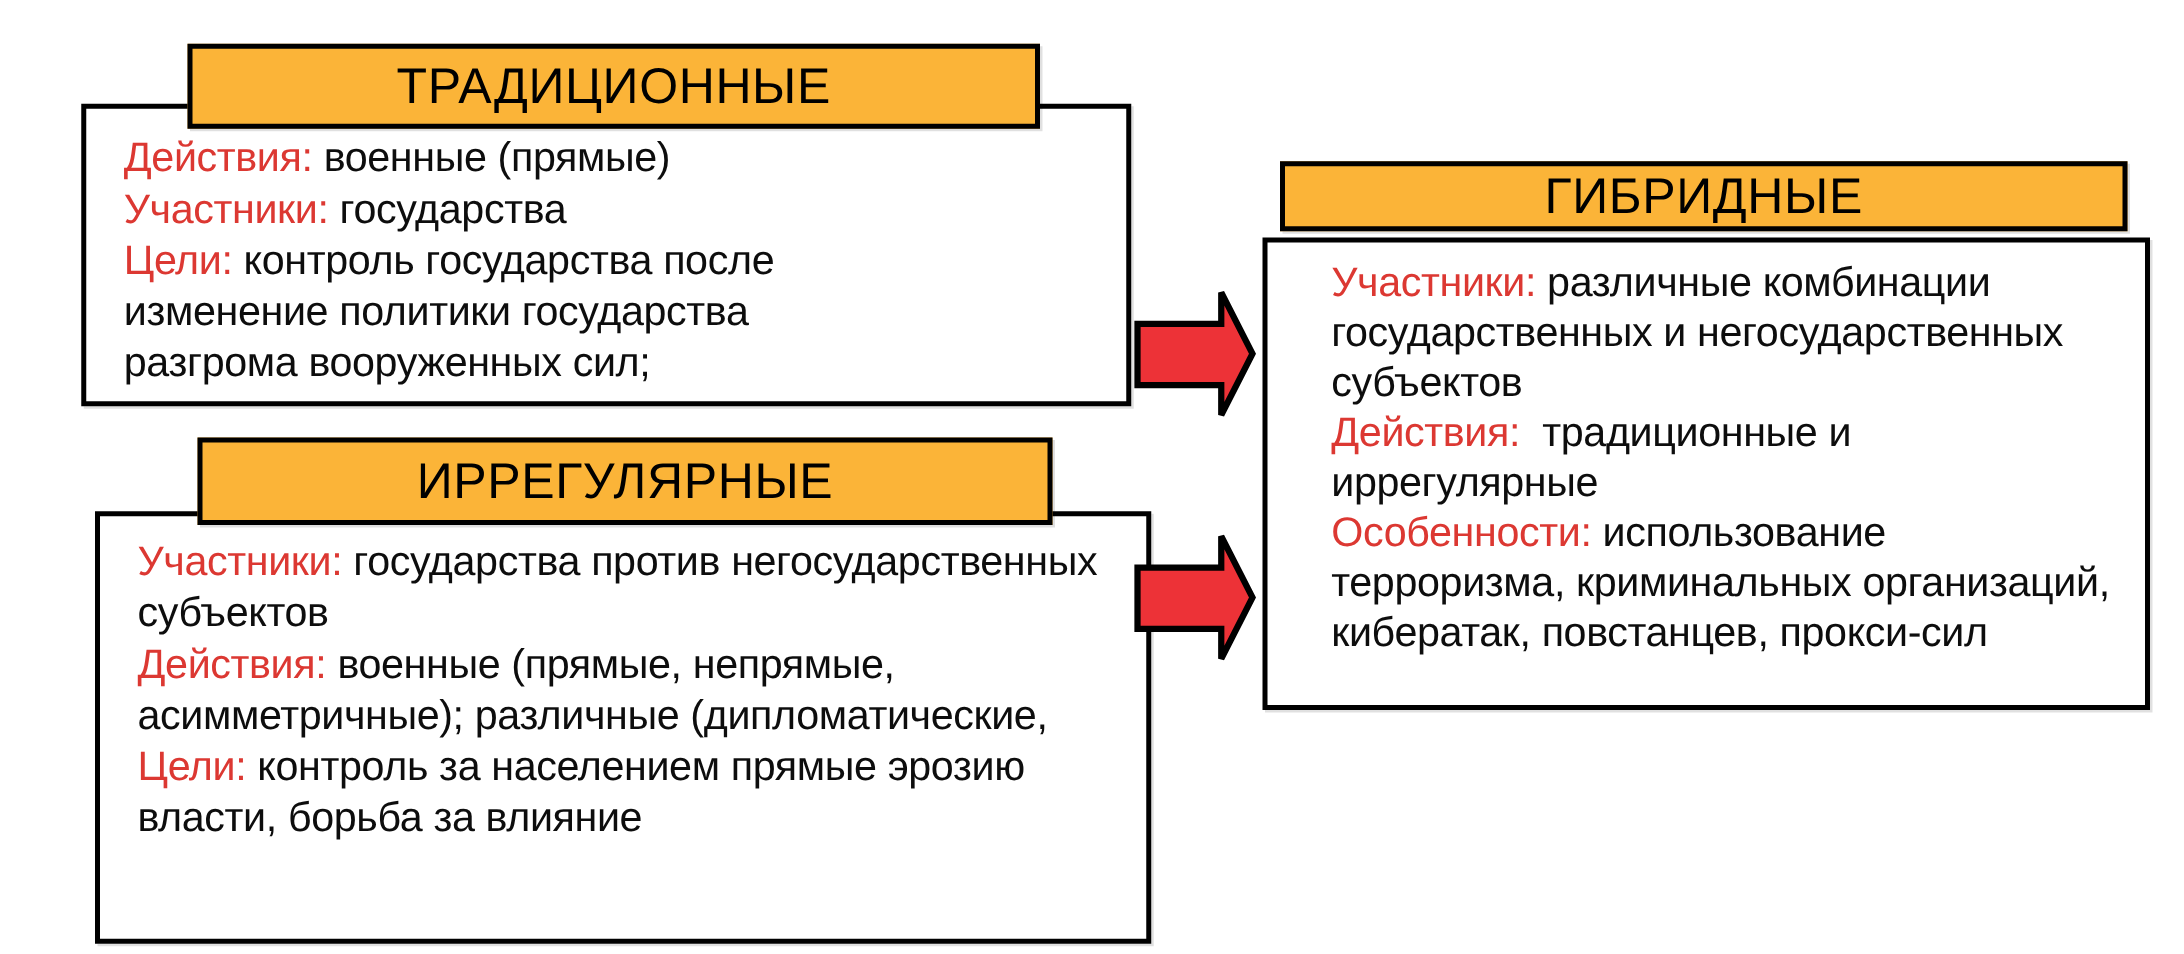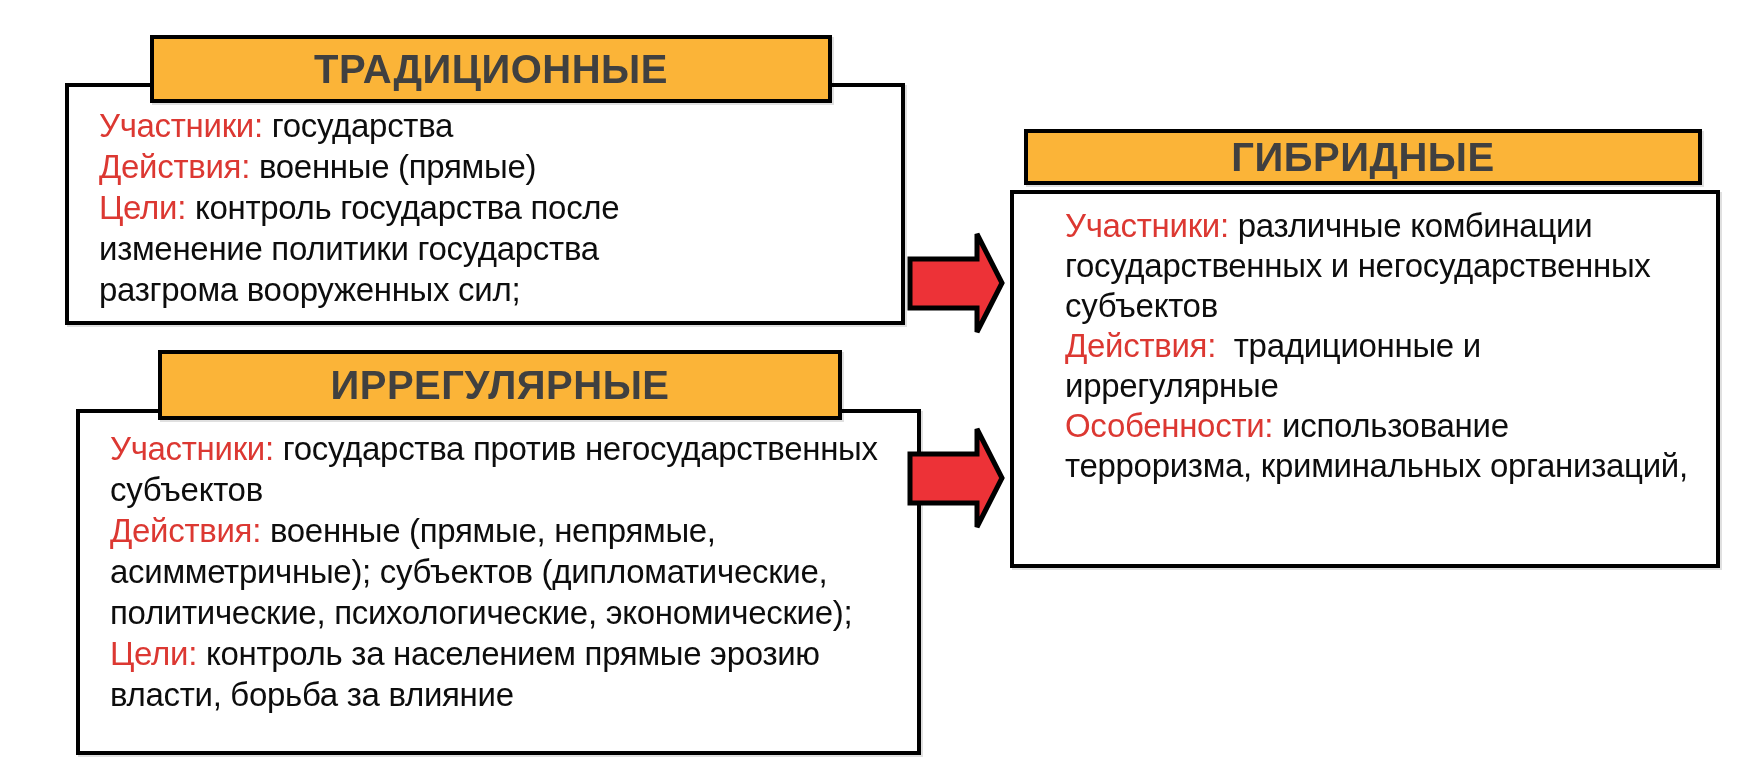--- a/index.html
+++ b/index.html
@@ -25,23 +25,23 @@
     box-shadow: 2px 2px 0 rgba(0,0,0,0.12);
   }
   .panel-header {
     position: absolute;
     background: var(--header-fill, #FBB438);
     border: 4px solid var(--border-color, #000000);
     box-sizing: border-box;
     display: flex;
     align-items: center;
     justify-content: center;
-    font-weight: bold;
+    font-weight: normal;
     font-size: 40px;
-    color: #404040;
+    color: #000000;
     letter-spacing: 0.5px;
     box-shadow: 2px 2px 0 rgba(0,0,0,0.12);
     z-index: 3;
   }
   .caps-first::first-letter {
     font-size: 50px;
   }
 
   
   .panel-text {
@@ -89,51 +89,51 @@
     stroke-linejoin: miter;
   }
 </style>
 </head>
 <body>
 
 <div id="diagram-canvas">
 
   <div class="panel-body" id="box-traditional-body">
     <div class="panel-text">
+        <div class="text-line"><span class="seg-red">Действия:</span><span class="seg-black"> военные (прямые)</span></div>
         <div class="text-line"><span class="seg-red">Участники:</span><span class="seg-black"> государства</span></div>
-        <div class="text-line"><span class="seg-red">Действия:</span><span class="seg-black"> военные (прямые)</span></div>
         <div class="text-line"><span class="seg-red">Цели:</span><span class="seg-black"> контроль государства после</span></div>
         <div class="text-line"><span class="seg-black">изменение политики государства</span></div>
         <div class="text-line"><span class="seg-black">разгрома вооруженных сил;</span></div>
       </div>
   </div>
   <div class="panel-header caps-first" id="box-traditional-header">ТРАДИЦИОННЫЕ</div>
 
   <div class="panel-body" id="box-irregular-body">
     <div class="panel-text">
         <div class="text-line"><span class="seg-red">Участники:</span><span class="seg-black"> государства против негосударственных</span></div>
         <div class="text-line"><span class="seg-black">субъектов</span></div>
         <div class="text-line"><span class="seg-red">Действия:</span><span class="seg-black"> военные (прямые, непрямые,</span></div>
-        <div class="text-line"><span class="seg-black">асимметричные); субъектов (дипломатические,</span></div>
-        <div class="text-line"><span class="seg-black">политические, психологические, экономические);</span></div>
+        <div class="text-line"><span class="seg-black">асимметричные); различные (дипломатические,</span></div>
         <div class="text-line"><span class="seg-red">Цели:</span><span class="seg-black"> контроль за населением прямые эрозию</span></div>
         <div class="text-line"><span class="seg-black">власти, борьба за влияние</span></div>
       </div>
   </div>
   <div class="panel-header caps-first" id="box-irregular-header">ИРРЕГУЛЯРНЫЕ</div>
 
   <div class="panel-body" id="box-hybrid-body">
     <div class="panel-text">
         <div class="text-line"><span class="seg-red">Участники:</span><span class="seg-black"> различные комбинации</span></div>
         <div class="text-line"><span class="seg-black">государственных и негосударственных</span></div>
         <div class="text-line"><span class="seg-black">субъектов</span></div>
         <div class="text-line"><span class="seg-red">Действия:</span><span class="seg-black">  традиционные и</span></div>
         <div class="text-line"><span class="seg-black">иррегулярные</span></div>
         <div class="text-line"><span class="seg-red">Особенности:</span><span class="seg-black"> использование</span></div>
         <div class="text-line"><span class="seg-black">терроризма, криминальных организаций,</span></div>
+        <div class="text-line"><span class="seg-black">кибератак, повстанцев, прокси-сил</span></div>
       </div>
   </div>
   <div class="panel-header" id="box-hybrid-header">ГИБРИДНЫЕ</div>
 
   <div class="flow-arrow" id="arrow-1">
     <svg viewBox="0 0 100 104">
       <polygon points="4,28 71,28 71,3 96,52 71,101 71,77 4,77"></polygon>
     </svg>
   </div>
   <div class="flow-arrow" id="arrow-2">

